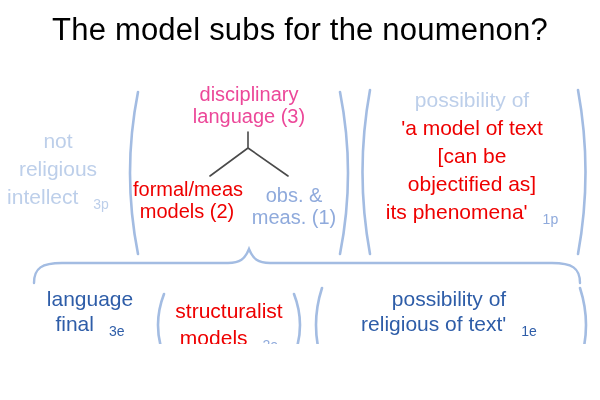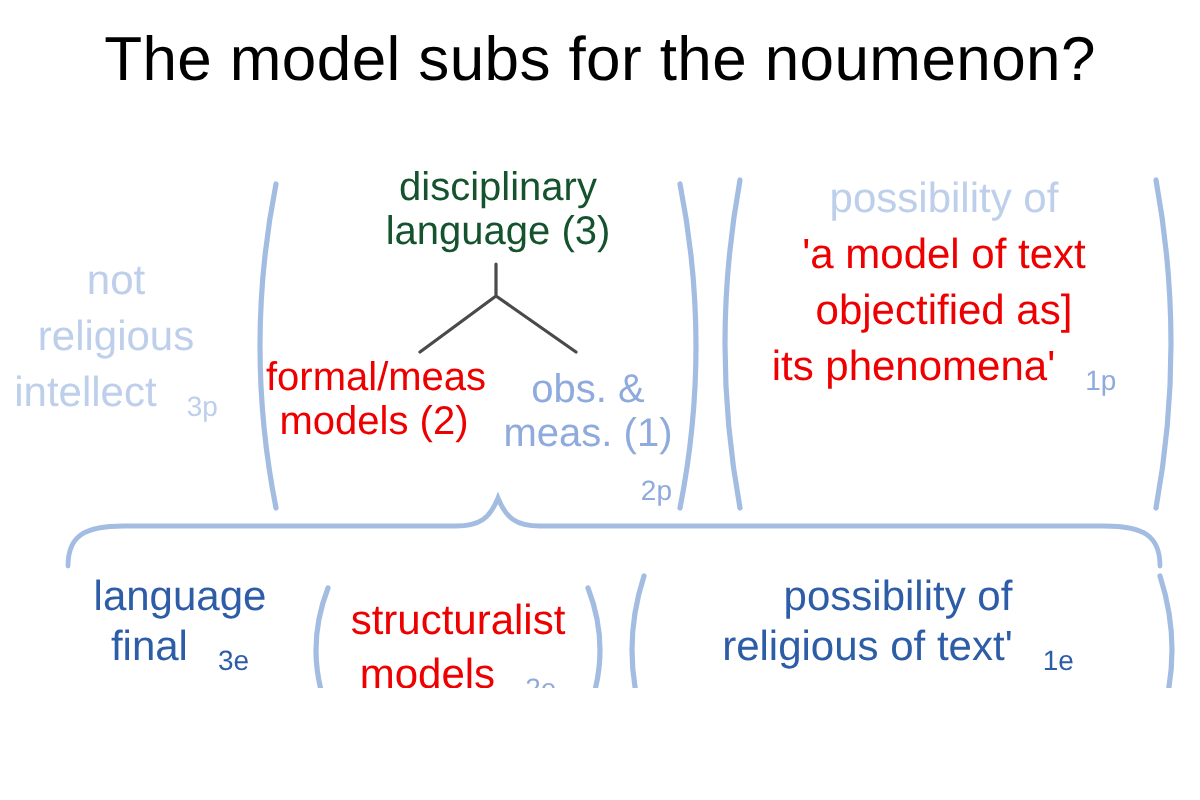--- a/index.html
+++ b/index.html
@@ -9,21 +9,21 @@
     position:relative; width:600px; height:344px;
     background:#ffffff; overflow:hidden;text-decoration:underline;
   }
   .title {
     position:absolute; top:12px; left:0; width:600px;
     text-align:center; font-size:31px; color:#000000;
     letter-spacing:0.2px;
   }
   .block { position:absolute; text-align:center; }
   .pale      { color:#bdcfea; }
-  .medblue   { color:#14532d; }
+  .medblue   { color:#ec4899; }
   .lightblue { color:#8faadc; }
   .darkblue  { color:#2e5da8; }
   .red       { color:#ee0000; }
   .sub { font-size:14px; vertical-align:-5px;margin-left:15px; }
   .overlay { position:absolute; left:0; top:0; width:600px; height:400px; }
   .bracket-path { fill:none; stroke:#a3bce2; stroke-width:2.6; stroke-linecap:round; }
   .brace-path   { fill:none; stroke:#a3bce2; stroke-width:2.4; stroke-linecap:round; }
   .tree-path    { fill:none; stroke:#4a4a4a; stroke-width:1.6; stroke-linecap:round; }
 </style>
 </head>
@@ -64,26 +64,26 @@
   </div>
 
   <div class="block red" style="left:133px; top:178px; width:108px; font-size:20px; line-height:22px;">
     <div><span>formal/meas</span></div>
     <div><span>models (2)</span></div>
   </div>
 
   <div class="block lightblue" style="left:250px; top:184px; width:88px; font-size:20px; line-height:22px;">
     <div><span>obs. &amp;</span></div>
     <div><span>meas. (1)</span></div>
-    <div style="text-align:right; padding-right:2px;"><span class="sub">2p</span></div>
   </div>
 
   <div class="block" style="left:358px; top:86px; width:228px; font-size:21px; line-height:28px;">
     <div class="pale"><span>possibility of</span></div>
     <div class="red"><span>'a model of text</span></div>
+    <div class="red"><span>[can be</span></div>
     <div class="red"><span>objectified as]</span></div>
     <div class="red"><span>its phenomena'</span><span class="sub lightblue">1p</span></div>
   </div>
 
   <div class="block darkblue" style="left:20px; top:286px; width:140px; font-size:21px; line-height:25px;">
     <div><span>language</span></div>
     <div><span>final</span><span class="sub">3e</span></div>
   </div>
 
   <div class="block red" style="left:168px; top:297px; width:122px; font-size:21px; line-height:27px;">

